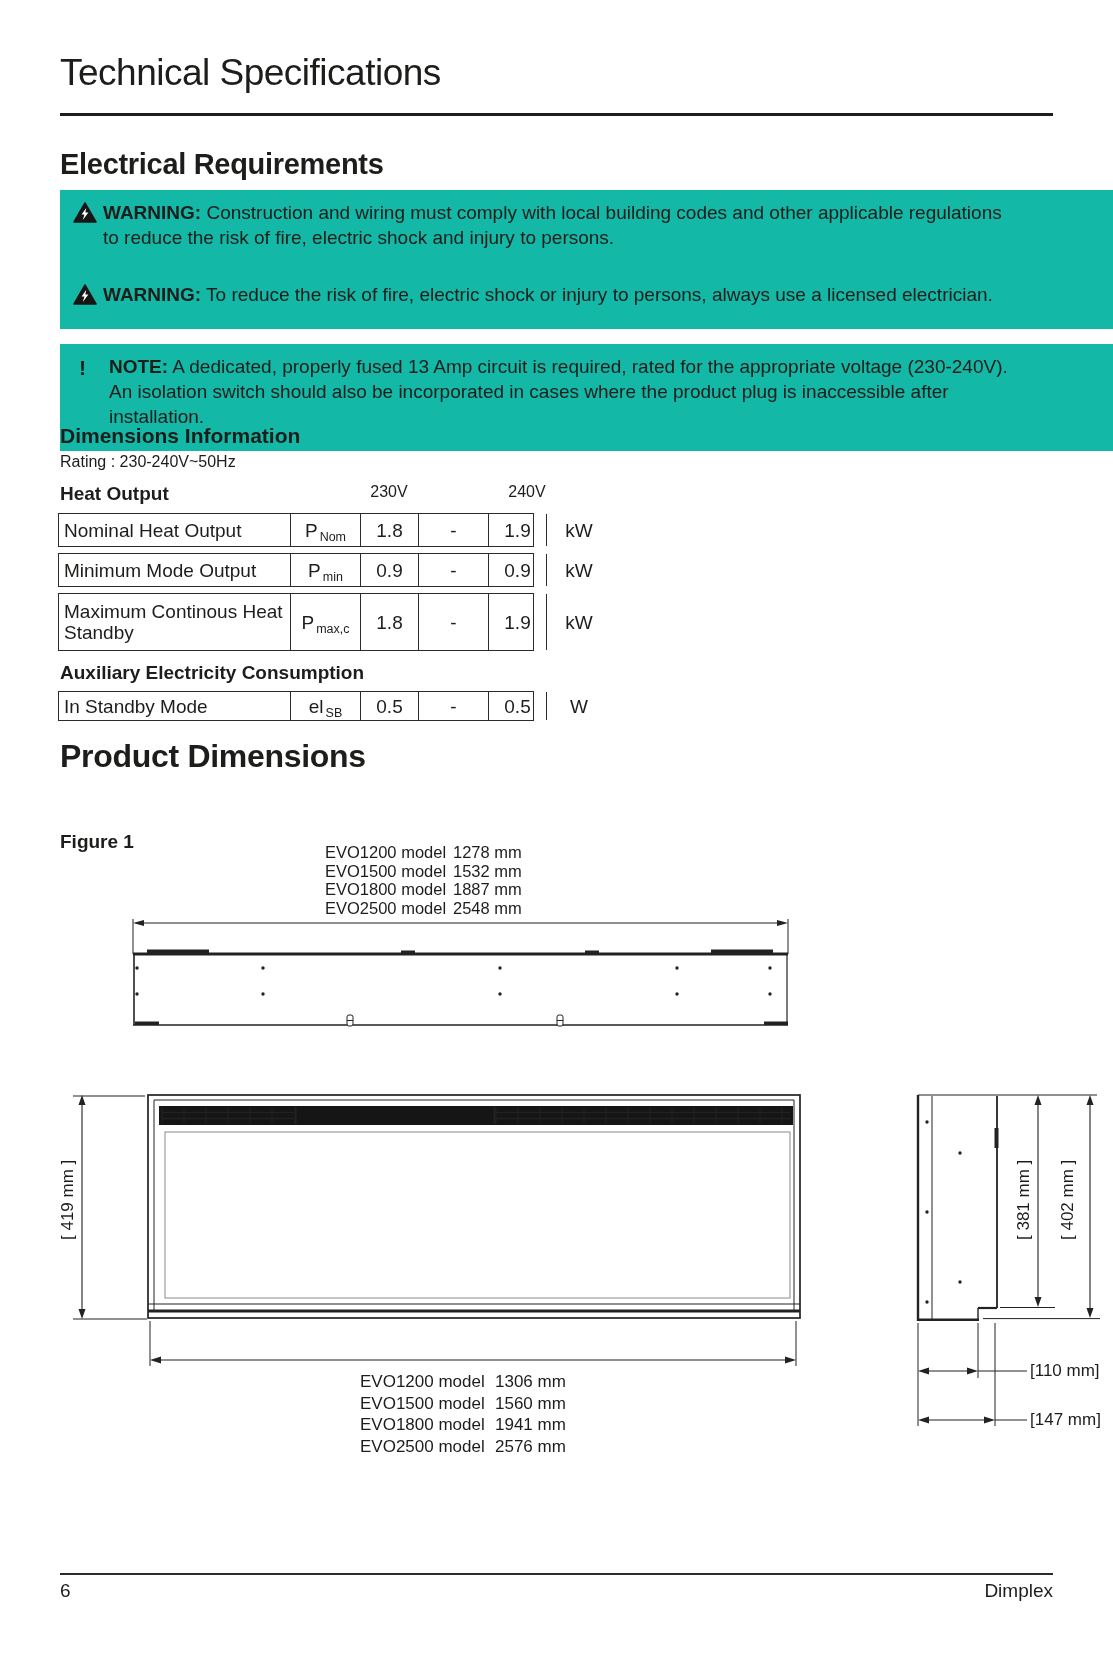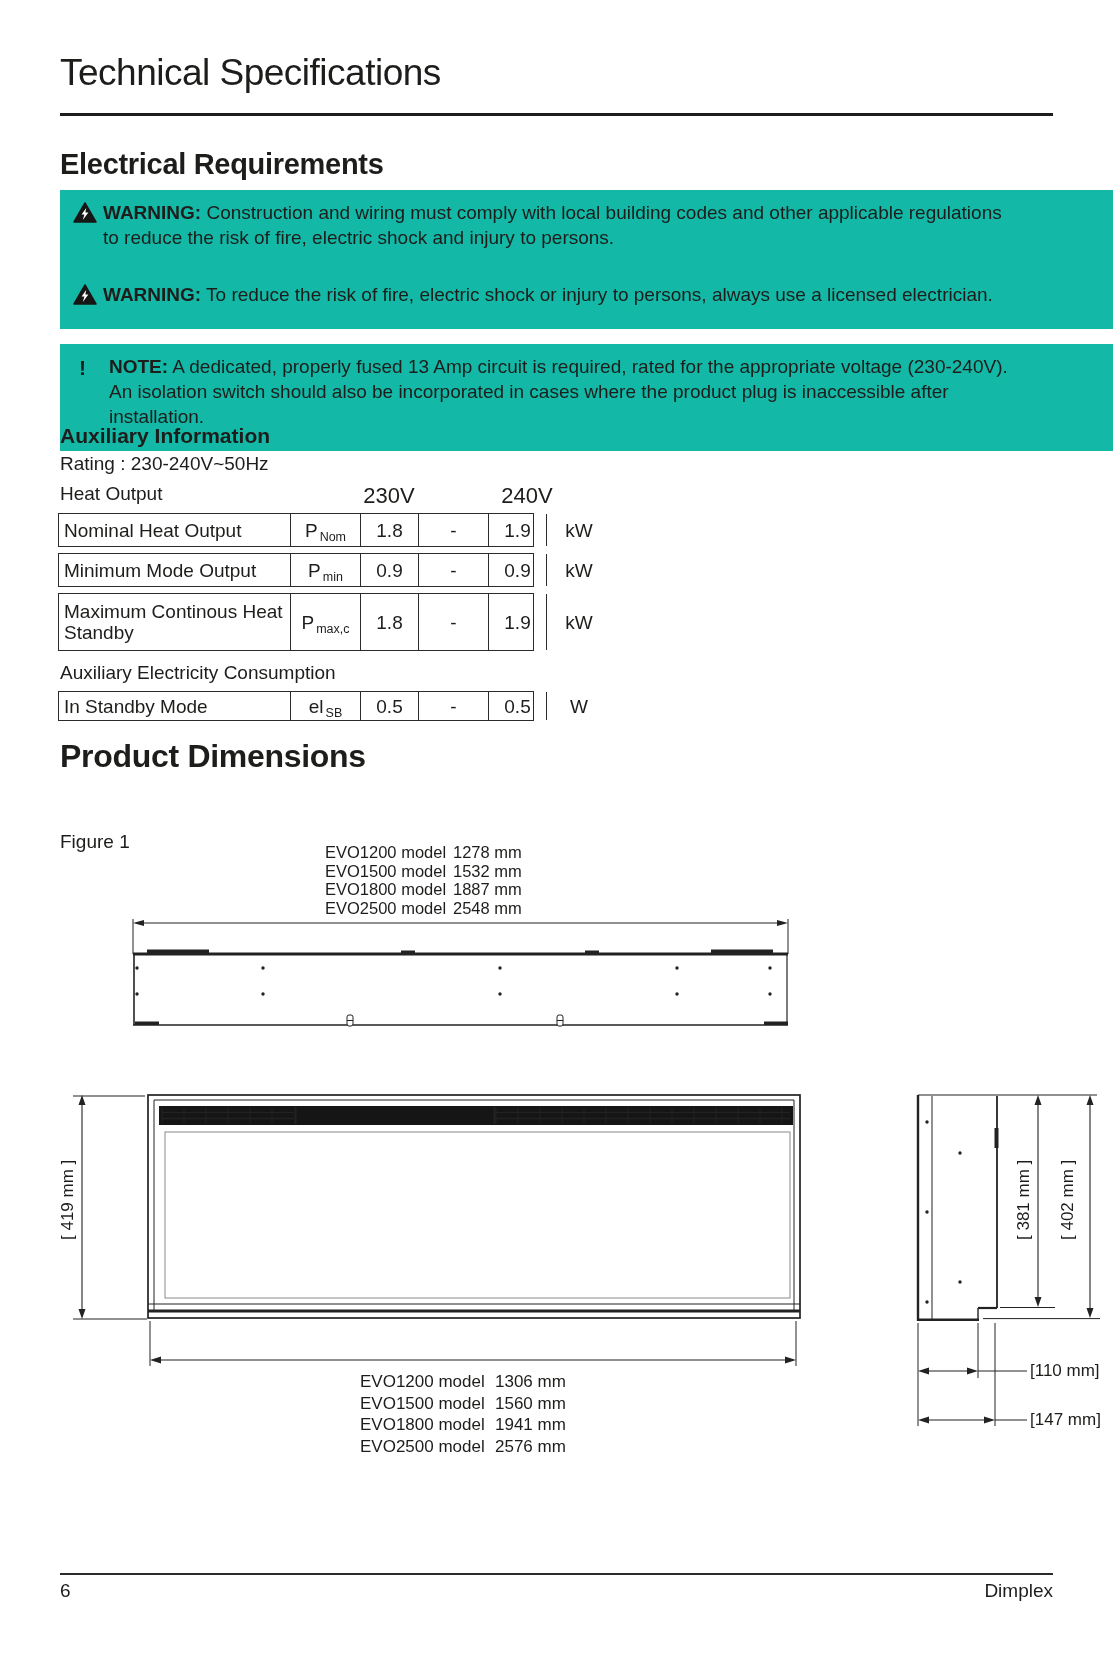--- a/index.html
+++ b/index.html
@@ -5,41 +5,41 @@
   html,body{margin:0;padding:0;background:#ffffff;}
   .page{position:relative;width:1113px;height:1668px;background:#fff;
         font-family:"Liberation Sans", sans-serif;color:#1d1d1b;overflow:hidden;border-radius:12px;}
   .abs{position:absolute;}
 
   .doc-title{left:60px;top:52px;font-size:37px;font-weight:400;letter-spacing:-0.5px;}
   .title-rule{left:60px;top:113px;width:993px;height:3px;background:#1d1d1b;}
 
   .h1{left:60px;top:148px;font-size:29px;font-weight:bold;letter-spacing:-0.3px;}
   .h2{font-size:21px;font-weight:bold;}
-  .h3{font-size:19px;font-weight:normal;}
-  .body-txt{font-size:19px;}
+  .h3{font-size:19px;font-weight:bold;}
+  .body-txt{font-size:16px;}
 
   .callout{left:60px;width:1054px;background:#14b8a6;display:flex;align-items:flex-start;
            padding:10px 14px 22px 13px;box-sizing:border-box;}
   .callout .icon-col{width:30px;flex:0 0 30px;padding-top:2px;}
   .callout .txt{font-size:19px;line-height:25px;max-width:915px;}
   .callout .lbl{font-weight:bold;}
   .bang{font-weight:bold;font-size:21px;line-height:23px;padding-left:6px;}
 
   
   .trow{position:absolute;left:58px;width:476px;box-sizing:border-box;
         border:1.6px solid #2b2b2b;display:grid;
         grid-template-columns:232px 70px 58px 70px 58px 64px;background:#fff;}
   .trow .c{border-right:1.6px solid #2b2b2b;display:flex;align-items:center;
            justify-content:center;font-size:19px;line-height:21px;}
   .trow .c:last-child{border-right:none;}
   .trow .c.lab{justify-content:flex-start;padding-left:5px;padding-right:3px;}
   .subsc{font-size:12.5px;display:inline-block;transform:translateY(7px);margin-left:2px;}
 
-  .colhead{position:absolute;font-size:22px;}
+  .colhead{position:absolute;font-size:16px;}
 
   
   .figwrap{left:0;top:820px;width:1113px;height:660px;}
   .dimlist{position:absolute;font-size:16.5px;line-height:18.5px;white-space:nowrap;}
   .dimlist .row{display:flex;}
   .dimlist .m{width:128px;}
   .dimlist.lower{font-size:17px;line-height:21.5px;}
   .dimlist.lower .m{width:135px;}
   .vlabel{position:absolute;white-space:nowrap;font-size:17px;
           transform:rotate(-90deg);transform-origin:0 0;}
@@ -79,21 +79,21 @@
       </svg>
     </div>
     <div class="txt"><span class="lbl">WARNING:</span> <span>To reduce the risk of fire, electric shock or injury to persons, always use a licensed electrician.</span></div>
   </div>
 
   <div class="abs callout" style="top:344px;min-height:70px;">
     <div class="icon-col bang">!</div>
     <div class="txt"><span class="lbl">NOTE:</span> <span>A dedicated, properly fused 13 Amp circuit is required, rated for the appropriate voltage (230-240V). An isolation switch should also be incorporated in cases where the product plug is inaccessible after installation.</span></div>
   </div>
 
-  <div class="abs h2" style="left:60px;top:424px;">Auxiliary Information</div>
+  <div class="abs h2" style="left:60px;top:424px;">Dimensions Information</div>
   <div class="abs body-txt" style="left:60px;top:453px;">Rating : 230-240V~50Hz</div>
 
   <div class="abs h3" style="left:60px;top:483px;">Heat Output</div>
   <div class="abs colhead" style="left:359px;top:483px;width:60px;text-align:center;">230V</div>
   <div class="abs colhead" style="left:492px;top:483px;width:70px;text-align:center;">240V</div>
 
   <div class="trow" style="top:513px;height:34px;">
     <div class="c lab">Nominal Heat Output</div>
     <div class="c">
         <span>P</span>

